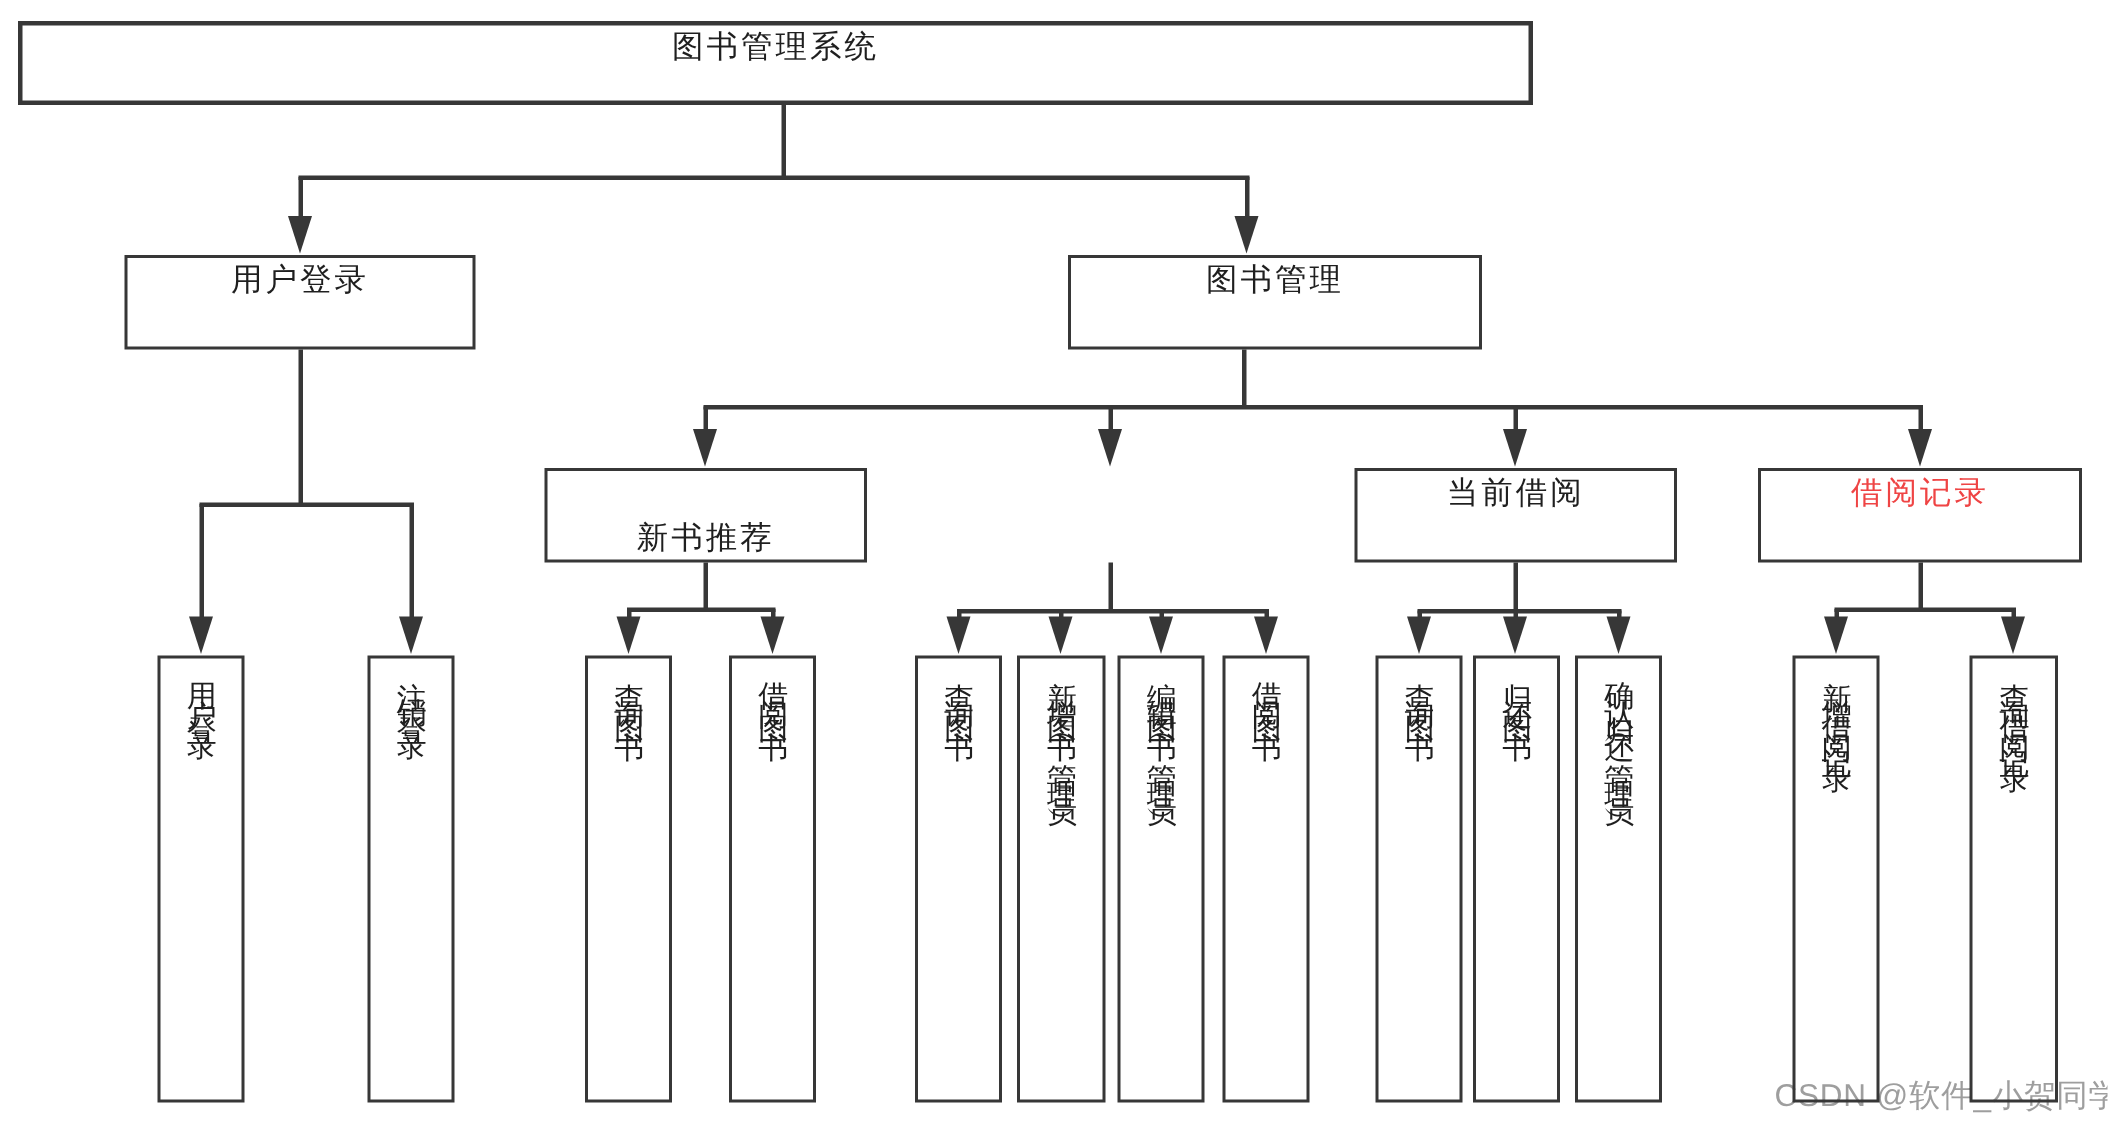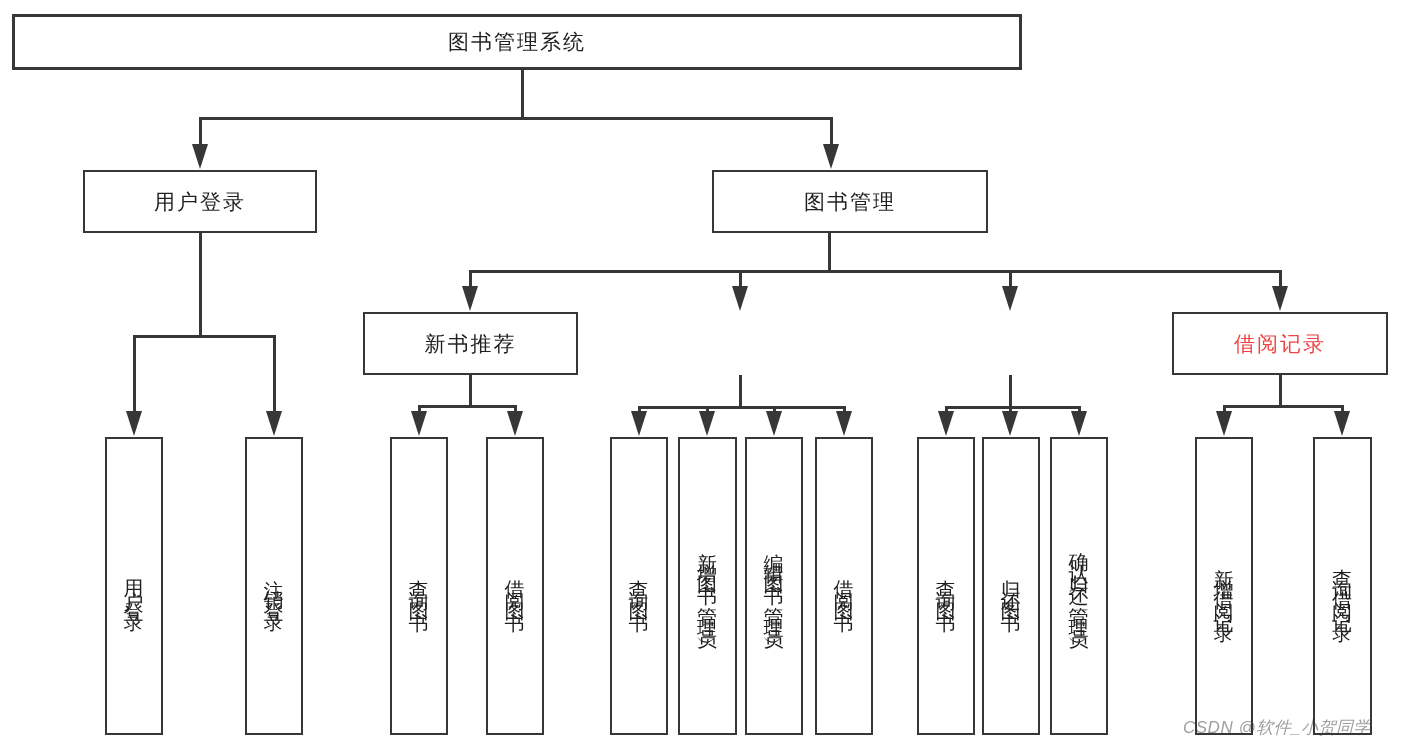--- a/index.html
+++ b/index.html
@@ -12,21 +12,20 @@
     width:1405px;height:747px;
     background:#ffffff;
     overflow:hidden;
   }
   .node{
     position:absolute;
     box-sizing:border-box;
     border:2px solid #373737;
     background:transparent;
     display:flex;
-    align-items:center;
     justify-content:center;
     z-index:3;
   }
   .node.root{border-width:3px;}
   .node .lbl{
     color:#1f1f1f;
     font-size:21px;
     letter-spacing:2px;
     white-space:nowrap;
   }
@@ -48,26 +47,25 @@
     width:0;height:0;
     border-left:8px solid transparent;
     border-right:8px solid transparent;
     border-top:25px solid #373737;
     z-index:2;
   }
   .watermark{
     position:absolute;
     left:1183px;top:716px;
     width:222px;
-    font-size:17px;
+    font-size:21px;
     letter-spacing:0.5px;
     color:#9e9e9e;
     white-space:nowrap;
     z-index:1;
-    font-style:italic;
   }
 </style>
 </head>
 <body>
 
 <div id="stage" style="background: rgb(255, 255, 255);">
   <span class="watermark" style="color: rgb(158, 158, 158);">CSDN @软件_小贺同学</span>
 <div class="cline" style="left: 520.5px; top: 70px; width: 3px; height: 48px; background: rgb(55, 55, 55);"></div>
     <div class="cline" style="left: 198.5px; top: 116.5px; width: 634px; height: 3px; background: rgb(55, 55, 55);"></div>
     <div class="cline" style="left: 198.5px; top: 118px; width: 3px; height: 29px; background: rgb(55, 55, 55);"></div>
@@ -123,21 +121,24 @@
     <div class="node h root" style="left: 12px; top: 14px; width: 1010px; height: 56px; border-color: rgb(55, 55, 55);">
       <span class="lbl" style="color: rgb(31, 31, 31);">图书管理系统</span>
     </div>
     <div class="node h" style="left: 83px; top: 170px; width: 234px; height: 63px; border-color: rgb(55, 55, 55);">
       <span class="lbl" style="color: rgb(31, 31, 31);">用户登录</span>
     </div>
     <div class="node h" style="left: 712px; top: 170px; width: 276px; height: 63px; border-color: rgb(55, 55, 55);">
       <span class="lbl" style="color: rgb(31, 31, 31);">图书管理</span>
     </div>
     <div class="node h" style="left: 363px; top: 312px; width: 215px; height: 63px; border-color: rgb(55, 55, 55);">
-      <span class="lbl" style="color: rgb(31, 31, 31);">新书推荐</span>
+      <span class="lbl" style="color: rgb(31, 31, 31); margin-top: 30px;">新书推荐</span>
+    </div>
+    <div class="node h" style="left: 903px; top: 312px; width: 215px; height: 63px; border-color: rgb(55, 55, 55);">
+      <span class="lbl" style="color: rgb(31, 31, 31);">当前借阅</span>
     </div>
     <div class="node h" style="left: 1172px; top: 312px; width: 216px; height: 63px; border-color: rgb(55, 55, 55);">
       <span class="lbl" style="color: #ef4444;">借阅记录</span>
     </div>
     <div class="node v" style="left: 105px; top: 437px; width: 58px; height: 298px; border-color: rgb(55, 55, 55);">
       <span class="lbl" style="color: rgb(31, 31, 31);">用户登录</span>
     </div>
     <div class="node v" style="left: 245px; top: 437px; width: 58px; height: 298px; border-color: rgb(55, 55, 55);">
       <span class="lbl" style="color: rgb(31, 31, 31);">注销登录</span>
     </div>

